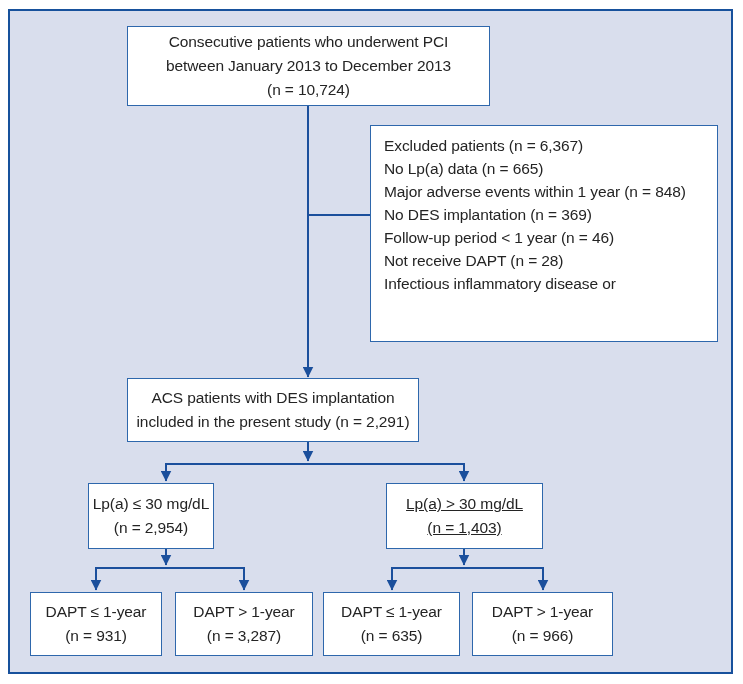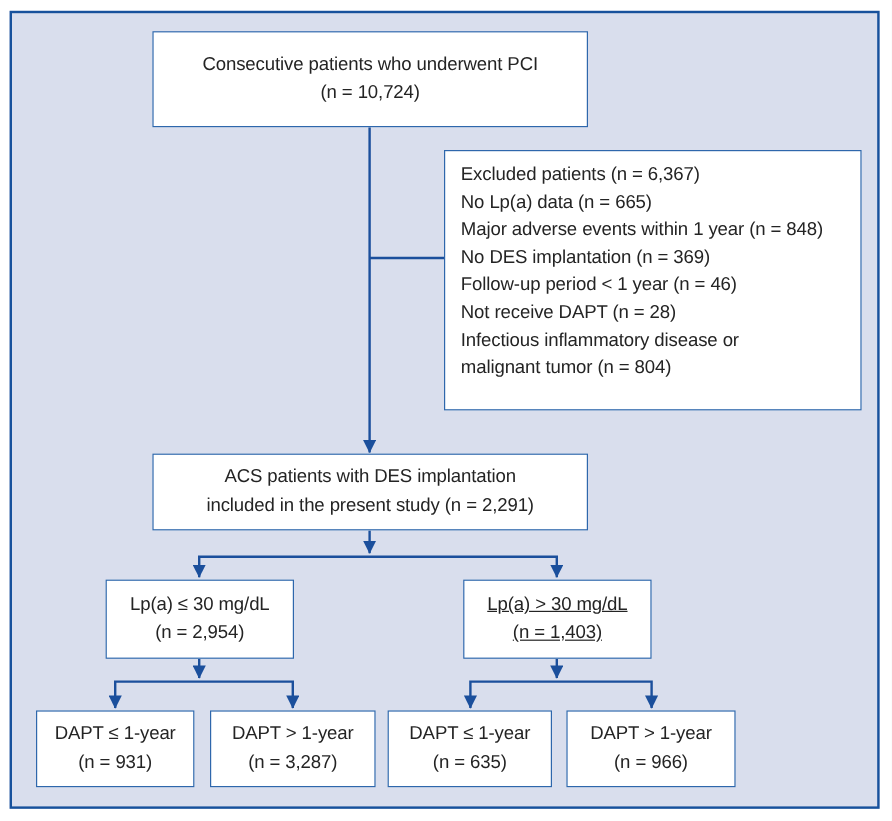--- a/index.html
+++ b/index.html
@@ -43,22 +43,22 @@
   }
   .box.excluded {
     justify-content: flex-start;
     align-items: flex-start;
     text-align: left;
     padding: 8px 10px 20px 13px;
     line-height: 23px;
   }
   .b-top      { left: 127px; top: 26px;  width: 363px; height: 80px; }
   .b-excluded { left: 370px; top: 125px; width: 348px; height: 217px; }
-  .b-acs      { left: 127px; top: 378px; width: 363px; height: 64px; }
-  .b-lpa-le   { left: 88px;  top: 483px; width: 157px; height: 66px; }
+  .b-acs      { left: 127px; top: 378px; width: 292px; height: 64px; }
+  .b-lpa-le   { left: 88px;  top: 483px; width: 126px; height: 66px; }
   .b-lpa-gt   { left: 386px; top: 483px; width: 157px; height: 66px; text-decoration: underline; }
   .b-dapt1    { left: 30px;  top: 592px; width: 132px; height: 64px; }
   .b-dapt2    { left: 175px; top: 592px; width: 138px; height: 64px; }
   .b-dapt3    { left: 323px; top: 592px; width: 137px; height: 64px; }
   .b-dapt4    { left: 472px; top: 592px; width: 141px; height: 64px; }
 </style>
 </head>
 <body>
 
 <div class="canvas">
@@ -82,32 +82,32 @@
       <path d="M166,549 L166,565" marker-end="url(#ah)"></path>
       <path d="M96,590 L96,568 L244,568 L244,590" marker-start="url(#ah)" marker-end="url(#ah)"></path>
 
       <path d="M464,549 L464,565" marker-end="url(#ah)"></path>
       <path d="M392,590 L392,568 L543,568 L543,590" marker-start="url(#ah)" marker-end="url(#ah)"></path>
     </g>
   </svg>
 
   <div class="box b-top">
     <div>Consecutive patients who underwent PCI</div>
+    <div>between January 2013 to December 2013</div>
     <div>(n = 10,724)</div>
   </div>
 
   <div class="box excluded b-excluded">
     <div>Excluded patients (n = 6,367)</div>
     <div>No Lp(a) data (n = 665)</div>
     <div>Major adverse events within 1 year (n = 848)</div>
     <div>No DES implantation (n = 369)</div>
     <div>Follow-up period &lt; 1 year (n = 46)</div>
     <div>Not receive DAPT (n = 28)</div>
     <div>Infectious inflammatory disease or</div>
-    <div>malignant tumor (n = 804)</div>
   </div>
 
   <div class="box b-acs">
     <div>ACS patients with DES implantation</div>
     <div>included in the present study (n = 2,291)</div>
   </div>
 
   <div class="box b-lpa-le">
     <div>Lp(a) ≤ 30 mg/dL</div>
     <div>(n = 2,954)</div>

